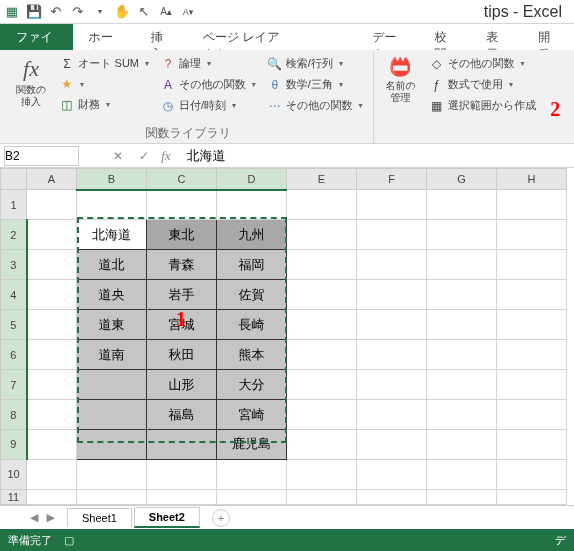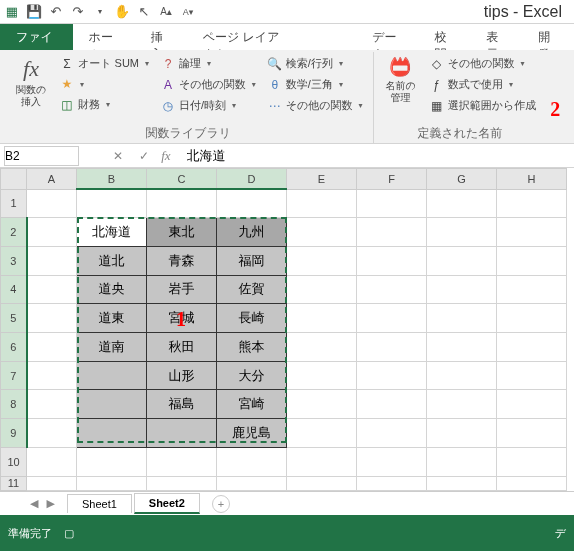--- a/index.html
+++ b/index.html
@@ -57,21 +57,21 @@
 .annotation { position: absolute; color: #ff0000; font-size: 20px; font-weight: bold; font-family: serif; z-index: 10; pointer-events: none; }
 
 
 .sheet-tabs { height: 24px; background: #fff; border-top: 1px solid #ccc; display: flex; align-items: center; padding-left: 20px; gap: 2px; font-size: 11px; }
 .nav-arrows { color: #888; padding: 0 10px; display: flex; gap: 8px; }
 .stab { padding: 3px 14px; border: 1px solid #ccc; border-bottom: none; background: #fff; cursor: pointer; }
 .stab.active { border-bottom: 2px solid #217346; font-weight: bold; background: #fff; }
 .add-sheet { width: 18px; height: 18px; border: 1px solid #ccc; border-radius: 50%; display: flex; align-items: center; justify-content: center; margin-left: 10px; cursor: pointer; color: #888; }
 
 
-.status-bar { height: 36px; background: #217346; color: #fff; display: flex; align-items: center; padding: 0 8px; font-size: 11px; justify-content: space-between; }
+.status-bar { height: 22px; background: #217346; color: #fff; display: flex; align-items: center; padding: 0 8px; font-size: 11px; justify-content: space-between; }
 .status-left { display: flex; align-items: center; gap: 12px; }
 </style>
 </head>
 <body>
 
 <div class="titlebar">
   <div class="qat">
     <span class="qat-icon" style="color:#217346">▦</span>
     <span class="qat-icon">💾</span>
     <span class="qat-icon">↶</span>
@@ -176,21 +176,20 @@
             <span class="mi">ƒ</span>
             <span>数式で使用</span>
             <span class="dd">▾</span>
           </div>
         <div class="small-btn">
             <span class="mi">▦</span>
             <span>選択範囲から作成</span>
           </div>
       </div>
     </div>
-    <div class="group-label">定義された名前</div>
     <span class="annotation" style="position:absolute;right:-14px;bottom:22px">2</span>
   </div>
 </div>
 
 <div class="formula-row">
   <input class="name-box" value="B2" style="">
   <div class="fx-area">
     <span class="fx-btn">✕</span>
     <span class="fx-btn">✓</span>
     <span class="fx-label">fx</span>

